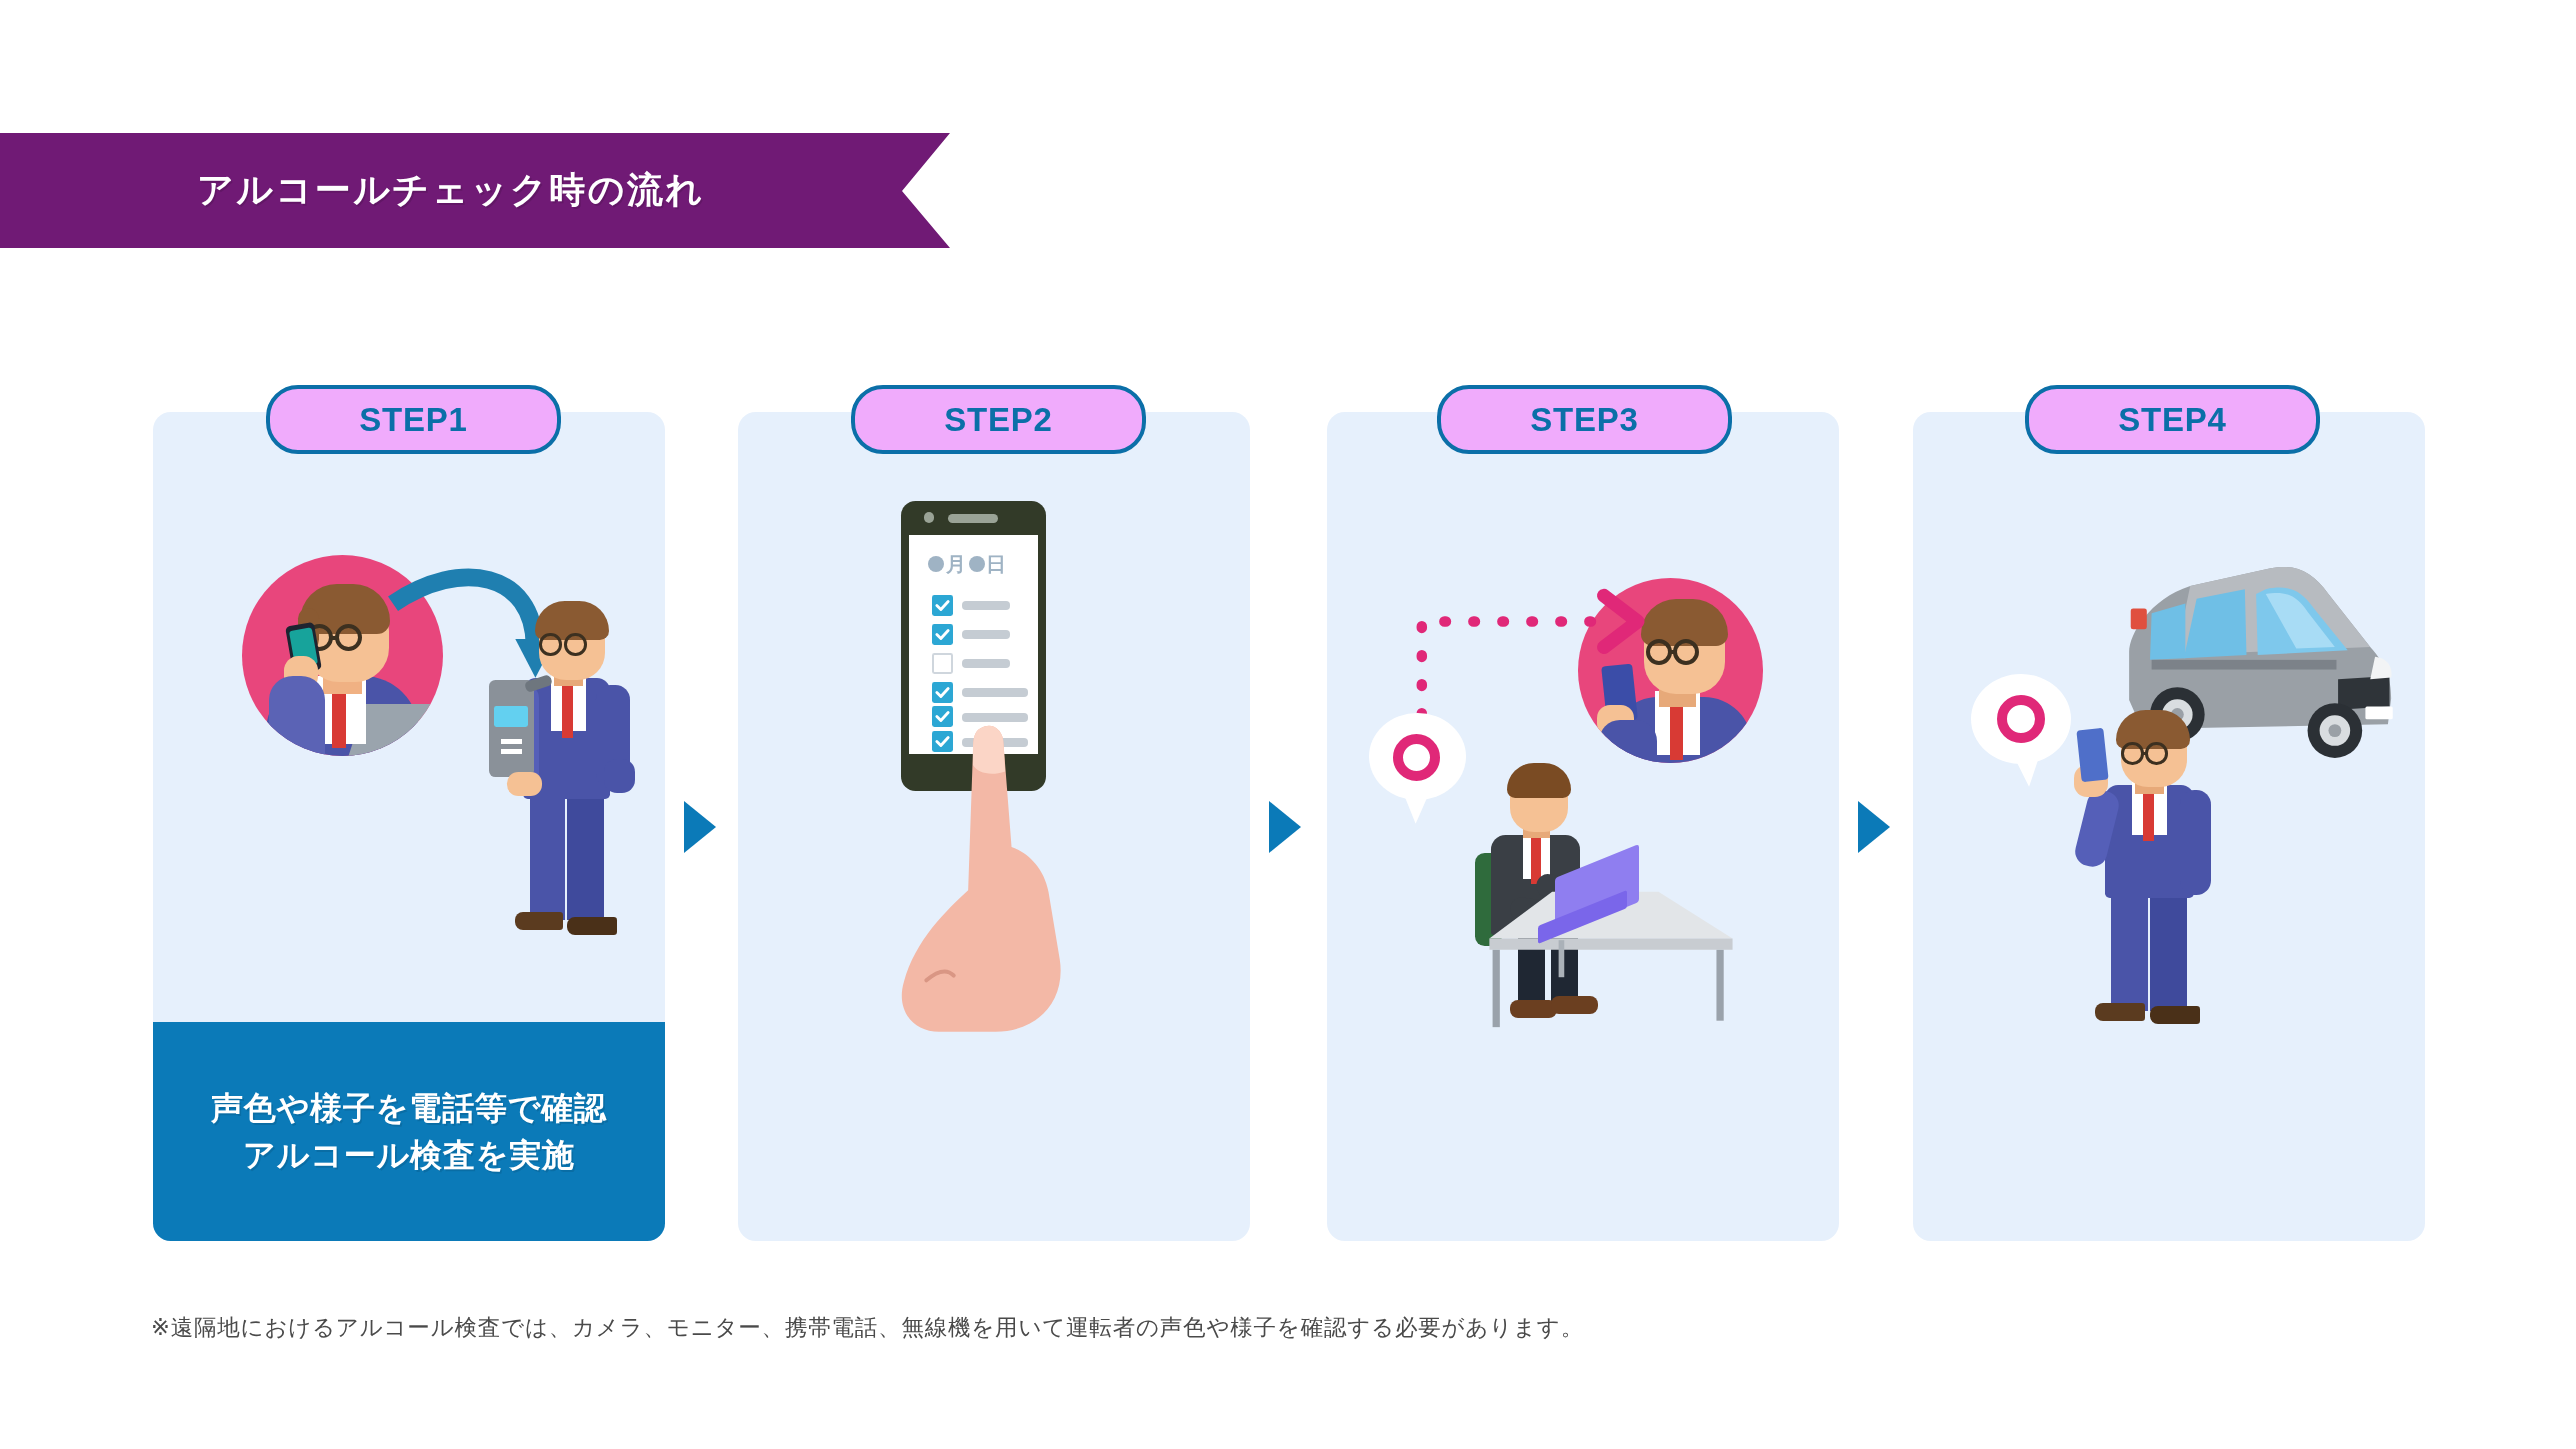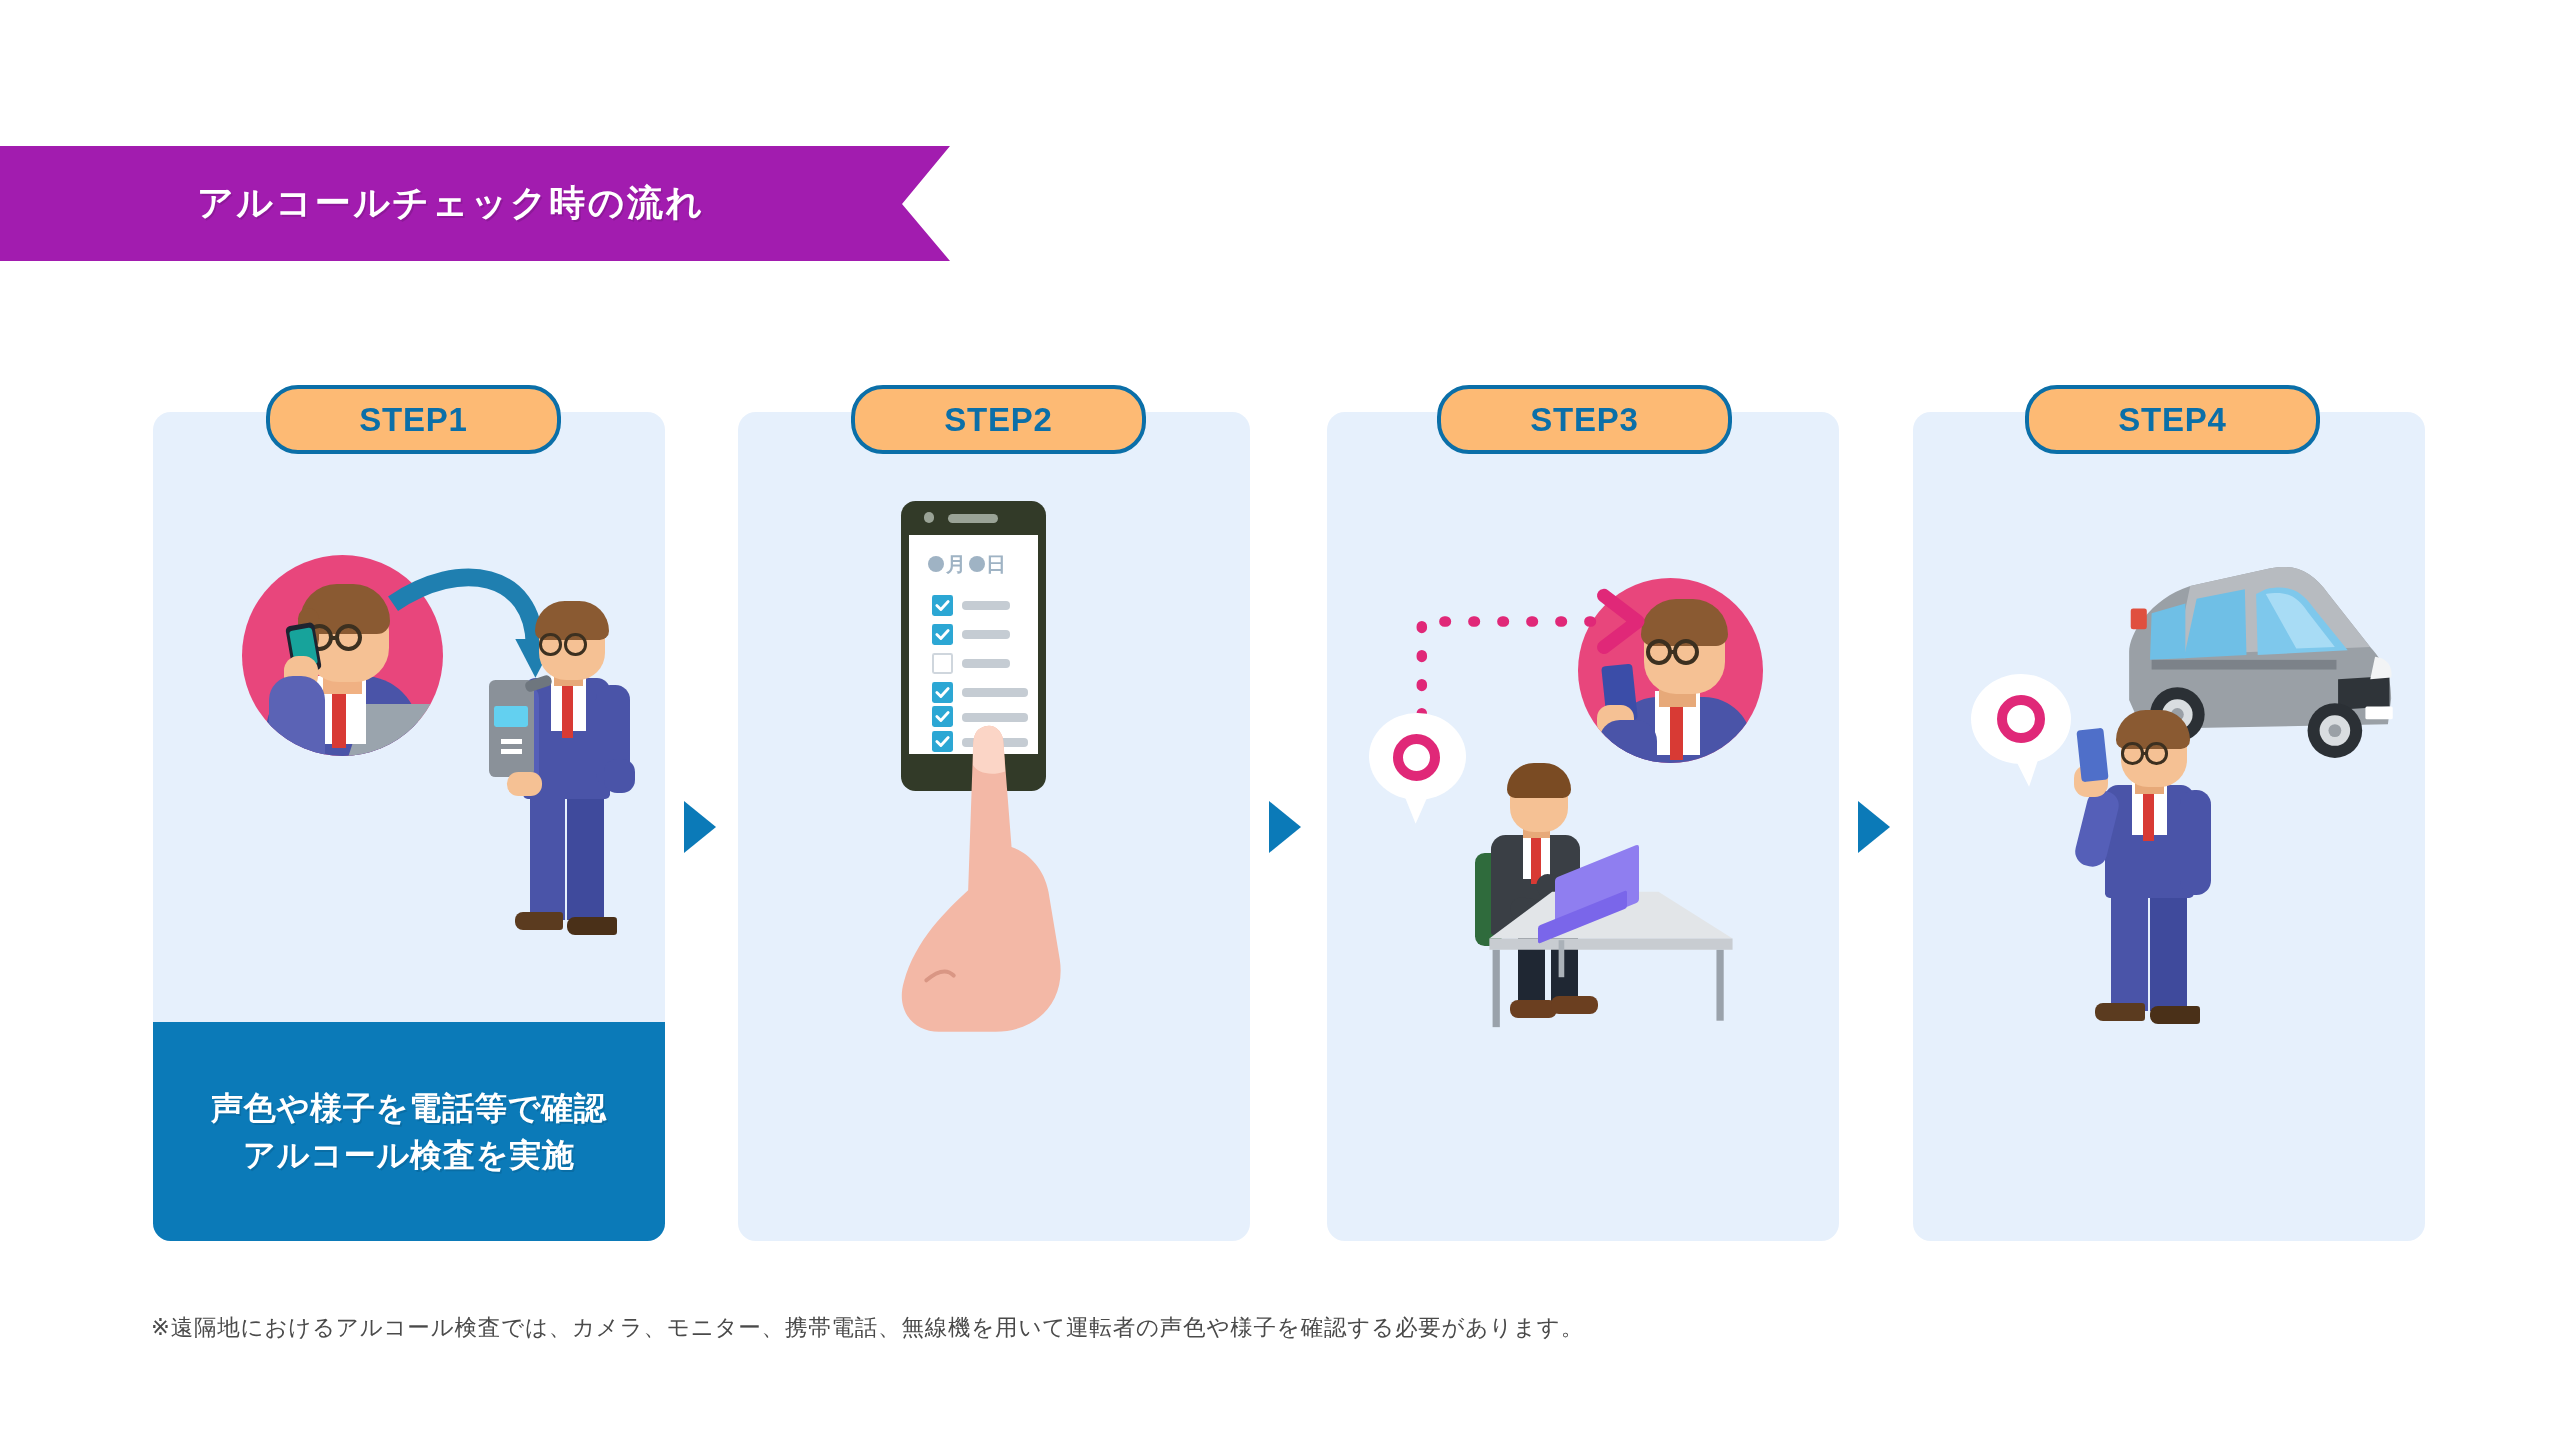--- a/index.html
+++ b/index.html
@@ -3,22 +3,22 @@
 <meta charset="utf-8">
 <style>
   html,body{margin:0;padding:0;background:#ffffff;}
   body{
     width:2576px;height:1449px;position:relative;overflow:hidden;
     font-family:"Liberation Sans","DejaVu Sans",sans-serif;
   }
 
   
   #title-banner{
-    position:absolute;left:0;top:146px;width:950px;height:115px;
-    background:#a21caf;
+    position:absolute;left:0;top:133px;width:950px;height:115px;
+    background:#701a75;
     -webkit-clip-path:polygon(0 0, 950px 0, 902px 58px, 950px 115px, 0 115px);
     clip-path:polygon(0 0, 950px 0, 902px 58px, 950px 115px, 0 115px);
     display:flex;align-items:center;
   }
   #title-text{
     color:#ffffff;font-size:36px;font-weight:bold;letter-spacing:2.4px;
     margin-left:197px;white-space:nowrap;
     text-shadow:1.6px 1.6px 0 rgba(0,0,0,0.12);
   }
 
@@ -35,21 +35,21 @@
   }
   .caption-text{
     color:#ffffff;font-size:32px;font-weight:bold;line-height:1.45;
     letter-spacing:0.8px;text-shadow:1.6px 1.6px 0 rgba(0,0,0,0.10);
     white-space:pre-line;
   }
 
   
   .step-badge{
     position:absolute;top:385px;width:287px;height:61px;
-    background:#fdba74;border:4px solid #0b6fa8;border-radius:32px;
+    background:#f0abfc;border:4px solid #0b6fa8;border-radius:32px;
     display:flex;align-items:center;justify-content:center;z-index:6;
   }
   .step-badge span{
     color:#0b6fa8;font-size:33px;font-weight:bold;letter-spacing:0.8px;
   }
 
   
   .connector{
     position:absolute;top:801px;width:0;height:0;
     border-top:26px solid transparent;border-bottom:26px solid transparent;

